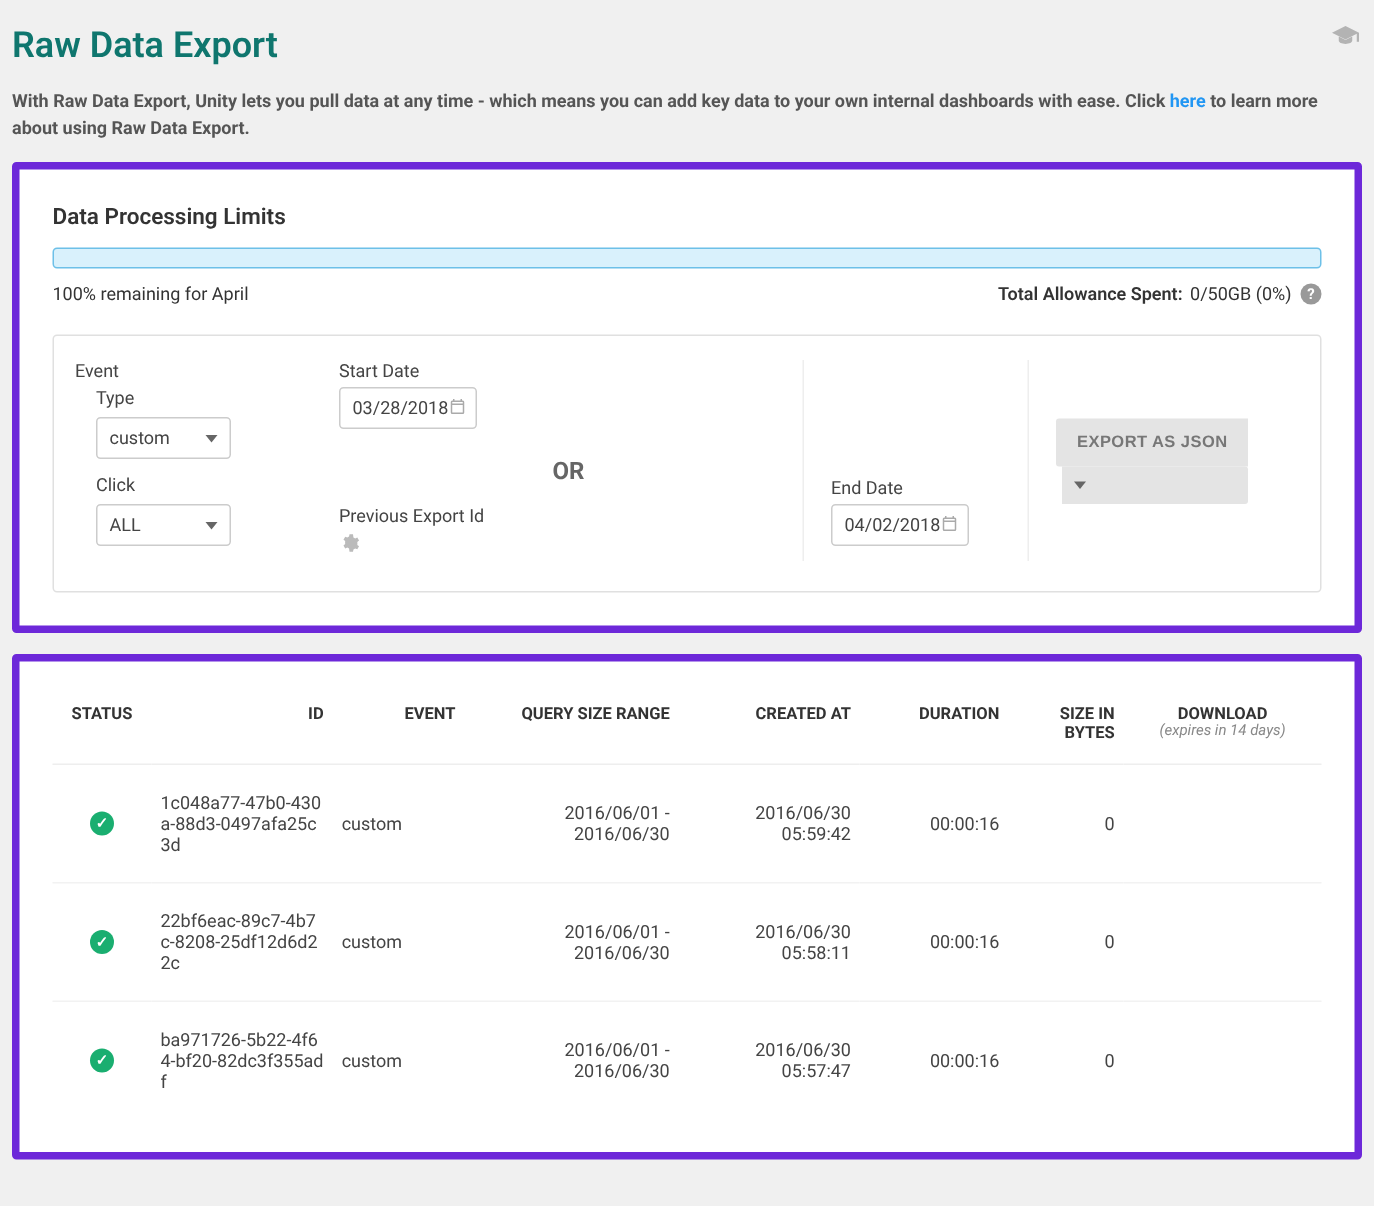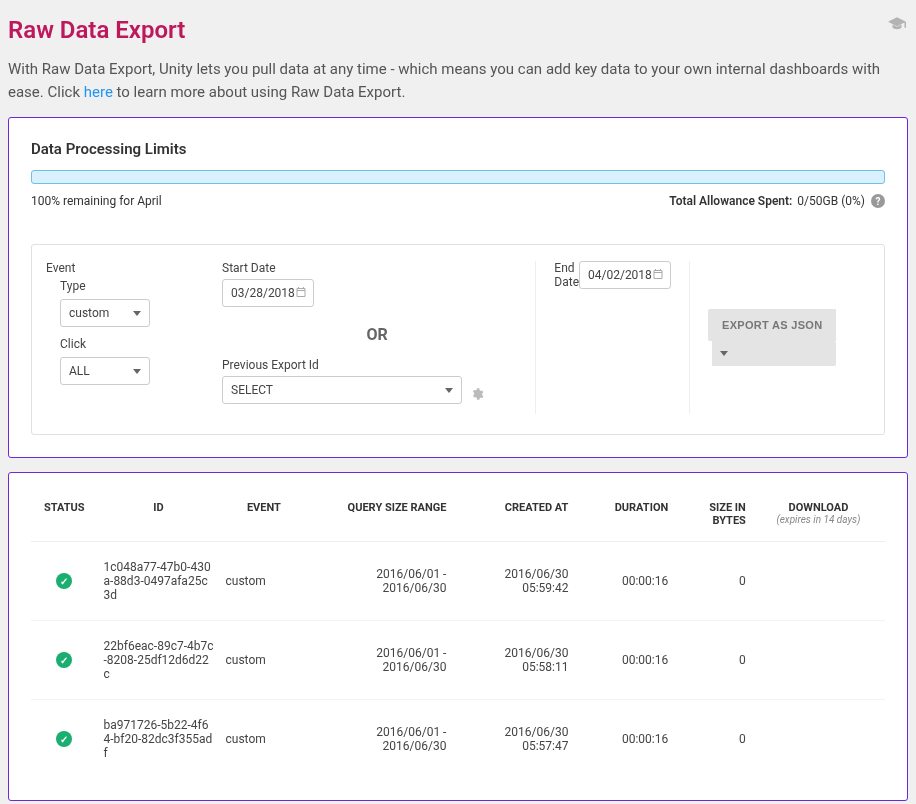--- a/index.html
+++ b/index.html
@@ -14,39 +14,40 @@
   .page-container { }
   .header-row {
     display: flex;
     justify-content: space-between;
     align-items: flex-start;
     padding: 8px 0 4px 0;
   }
   h1 {
     font-size: 24px;
     font-weight: 600;
-    color: #be185d;
+    color: #0f766e;
     margin-bottom: 10px;
   }
   .grad-icon {
     color: #777;
     opacity: 0.5;
     font-size: 16px;
     padding-right: 2px;
   }
   .intro {
-    font-size: 15px;
+    font-size: 12px;
     color: #555;
     line-height: 1.5;
     margin-bottom: 14px;
+    font-weight: bold;
   }
   .intro a { color: #2196f3; text-decoration: none; }
   .card {
     background: #fff;
-    border: 1px solid #6d28d9;
+    border: 5px solid #6d28d9;
     border-radius: 3px;
     padding: 22px;
     margin-bottom: 14px;
   }
   h2 {
     font-size: 15px;
     font-weight: 600;
     margin-bottom: 12px;
     color: #333;
   }
@@ -56,21 +57,21 @@
     background: #d9f1fc;
     border: 1px solid #6dc0e8;
     border-radius: 3px;
     margin-bottom: 10px;
   }
   .limits-row {
     display: flex;
     justify-content: space-between;
     align-items: flex-start;
     font-size: 12px;
-    margin-bottom: 36px;
+    margin-bottom: 20px;
     gap: 20px;
   }
   .allowance {
     display: flex;
     align-items: center;
   }
   .allowance-label { font-weight: 600; margin-right: 2px;}
   .help-icon {
     width: 14px; height: 14px;
     background: #999;
@@ -121,21 +122,21 @@
   .caret {
     width: 0; height: 0;
     border-left: 4px solid transparent;
     border-right: 4px solid transparent;
     border-top: 5px solid #666;
   }
   .cal-icon { color:#aaa; font-size:12px;}
   .or-label { text-align:center; font-weight:700; color:#666; font-size:16px; margin:8px 0 14px 0;}
   .prev-row { display:flex; align-items:center; gap:8px;}
   .gear-icon { color:#bbb; font-size:14px;}
-  .col-end { display:flex; flex-direction:row; justify-content:flex-end;}
+  .col-end { display:flex; flex-direction:column; justify-content:flex-end;}
   .export-btn-group { display:flex;flex-direction:column; }
   .export-btn {
     background: #e4e4e4;
     border: none;
     color: #777;
     font-size: 11px;
     font-weight: 700;
     letter-spacing: 0.3px;
     padding: 10px 14px;
     border-radius: 2px 0 0 2px;
@@ -163,21 +164,21 @@
     width: 90px;
     display: flex;
     align-items: center;
     justify-content: space-between;
     padding: 0 8px;
     font-size: 12px;
     cursor:pointer;
   }
   table { width: 100%; border-collapse: collapse; }
   th {
-    text-align: center;
+    text-align: right;
     font-size: 11px;
     font-weight: 700;
     color: #333;
     padding: 6px 6px 14px 6px;
     border-bottom: 1px solid #eee;
     vertical-align: top;
   }
   th.center, td.center { text-align: center; }
   th.right, td.right { text-align: right; }
   .subhead { font-size:10px; font-weight:400; color:#888; display:block;font-style:italic;}
@@ -250,24 +251,20 @@
           <span>03/28/2018</span>
           <span class="cal-icon">
             <svg width="12" height="12" viewBox="0 0 24 24">
                 <path fill="currentColor" d="M19 4h-1V2h-2v2H8V2H6v2H5a2 2 0 0 0-2 2v14a2 2 0 0 0 2 2h14a2 2 0 0 0 2-2V6a2 2 0 0 0-2-2zm0 16H5V10h14v10zM5 8V6h14v2H5z"></path>
               </svg>
           </span>
         </div>
         <div class="or-label">OR</div>
         <span class="label">Previous Export Id</span>
         <div class="prev-row">
-          <div class="select-box select-wide">
-            <span>SELECT</span>
-            <span class="caret"></span>
-          </div>
           <span class="gear-icon">
             <svg width="14" height="14" viewBox="0 0 24 24">
                 <path fill="currentColor" d="M12 8a4 4 0 1 0 0 8 4 4 0 0 0 0-8zm9 4a7.5 7.5 0 0 0-.1-1.2l2-1.6-2-3.4-2.4 1a7.6 7.6 0 0 0-2-1.2L16 2h-4l-.5 2.6a7.6 7.6 0 0 0-2 1.2l-2.4-1-2 3.4 2 1.6A7.5 7.5 0 0 0 7 12c0 .4 0 .8.1 1.2l-2 1.6 2 3.4 2.4-1c.6.5 1.3.9 2 1.2L12 22h4l.5-2.6c.7-.3 1.4-.7 2-1.2l2.4 1 2-3.4-2-1.6c.1-.4.1-.8.1-1.2z"></path>
               </svg>
           </span>
         </div>
       </div>
 
       <div class="col-end">
         <span class="label">End Date</span>

